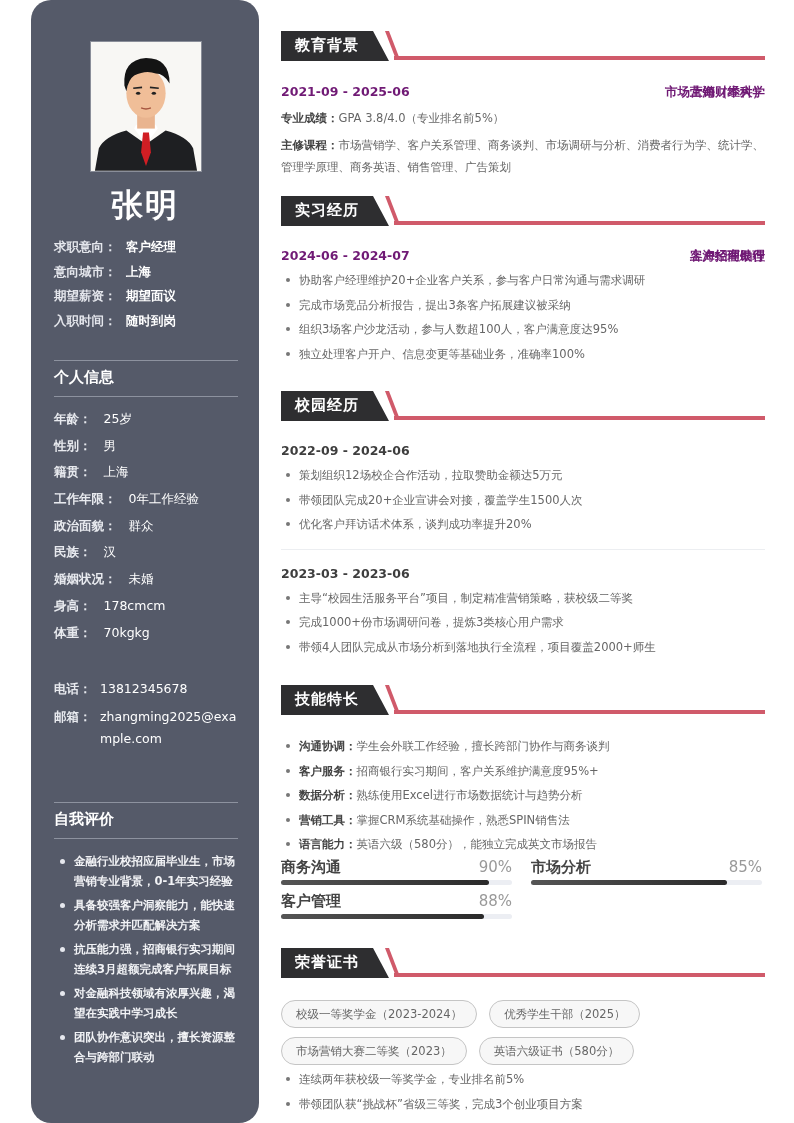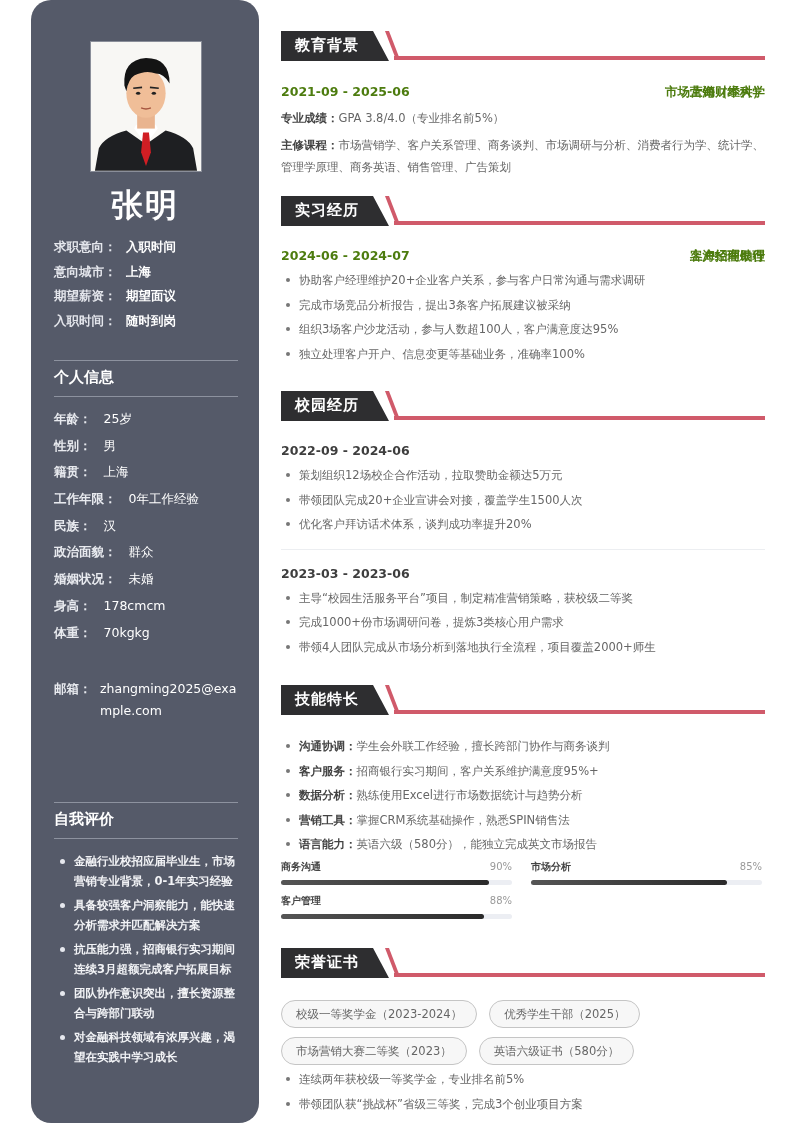--- a/index.html
+++ b/index.html
@@ -32,34 +32,34 @@
   .eval-list li::before { content: ""; position: absolute; left: 6px; top: 8px; width: 5px; height: 5px; border-radius: 50%; background: #e6e8ee; }
 
   
   .main { position: absolute; left: 250px; top: 0; width: 484px; }
   .sec-head { position: relative; height: 30px; }
   .sec-head .tag { position: absolute; left: 0; top: 0; height: 30px; width: 112px; background: #2e2e30; clip-path: polygon(0 0, 92px 0, 108px 30px, 0 30px); }
   .sec-head .tag span { position: absolute; left: 14px; top: 5px; font-size: 15px; font-weight: bold; color: #fff; letter-spacing: 1px; }
   .sec-head .slash { position: absolute; left: 104px; top: 0; width: 14px; height: 30px; background: #d05a6a; clip-path: polygon(0 0, 4px 0, 14px 26px, 10px 26px); }
   .sec-head .line { position: absolute; left: 113px; top: 25px; right: 0; height: 4px; background: #d05a6a; }
 
-  .row3 { display: flex; justify-content: space-between; font-size: 12.5px; font-weight: bold; color: #4d7c0f; height: 20px; line-height: 20px; }
+  .row3 { display: flex; justify-content: space-between; font-size: 12.5px; font-weight: bold; color: #701a75; height: 20px; line-height: 20px; }
   .row3 .c { position: absolute; left: 0; right: 0; text-align: right; }
   .row3 { position: relative; }
   .p { font-size: 11.5px; color: #666; line-height: 22px; }
   .p b { color: #444; }
   .bul { list-style: none; }
   .bul li { position: relative; padding-left: 18px; font-size: 11.5px; color: #666; line-height: 24.5px; }
   .bul li::before { content: ""; position: absolute; left: 5px; top: 10px; width: 4px; height: 4px; border-radius: 50%; background: #777; }
   .bul li b { color: #444; }
   .date-bold { font-size: 12.5px; font-weight: bold; color: #3e3e3e; line-height: 20px; }
   .divider { height: 1px; background: #eceef1; }
 
   .skills-grid { display: grid; grid-template-columns: 231px 231px; column-gap: 19px; row-gap: 8px; }
-  .skill .top { display: flex; justify-content: space-between; font-size: 10px; line-height: 16px; }
+  .skill .top { display: flex; justify-content: space-between; font-size: 15px; line-height: 16px; }
   .skill .top .lbl { font-weight: bold; color: #444; }
   .skill .top .pct { color: #999; }
   .skill .bar { margin-top: 5px; height: 5px; border-radius: 3px; background: #eceef3; position: relative; }
   .skill .fill { position: absolute; left: 0; top: 0; height: 5px; border-radius: 3px; background: linear-gradient(90deg, #555 0%, #2a2a2a 100%); }
 
   .pills { display: flex; flex-wrap: wrap; gap: 9px 12px; width: 380px; }
   .pill { border: 1px solid #c5c5c5; border-radius: 15px; background: #f7f7f7; padding: 0 14px; height: 28px; line-height: 26px; font-size: 11.5px; color: #666; }
 </style>
 </head>
 <body>
@@ -82,21 +82,21 @@
         <path d="M60 46 L69 47" stroke="#222" stroke-width="1.6"></path>
         <path d="M51 67 Q56 69 61 67" stroke="#a5553f" stroke-width="1.4" fill="none"></path>
       </svg>
     </div>
 
     <div class="name">张明</div>
 
     <div class="intent">
       <div class="intent-row">
         <span class="k">求职意向：</span>
-        <span class="v">入职时间</span>
+        <span class="v">客户经理</span>
       </div>
       <div class="intent-row">
         <span class="k">意向城市：</span>
         <span class="v">上海</span>
       </div>
       <div class="intent-row">
         <span class="k">期望薪资：</span>
         <span class="v">期望面议</span>
       </div>
       <div class="intent-row">
@@ -118,59 +118,63 @@
           </div>
         <div class="s-row">
             <span class="k">籍贯：</span>
             <span class="v">上海</span>
           </div>
         <div class="s-row">
             <span class="k">工作年限：</span>
             <span class="v">0年工作经验</span>
           </div>
         <div class="s-row">
+            <span class="k">政治面貌：</span>
+            <span class="v">群众</span>
+          </div>
+        <div class="s-row">
             <span class="k">民族：</span>
             <span class="v">汉</span>
           </div>
         <div class="s-row">
-            <span class="k">政治面貌：</span>
-            <span class="v">群众</span>
-          </div>
-        <div class="s-row">
             <span class="k">婚姻状况：</span>
             <span class="v">未婚</span>
           </div>
         <div class="s-row">
             <span class="k">身高：</span>
             <span class="v">178cmcm</span>
           </div>
         <div class="s-row">
             <span class="k">体重：</span>
             <span class="v">70kgkg</span>
           </div>
       </div>
     </div>
 
     <div class="s-section" style="top:667px;">
       <div style="padding-top:11px;">
+        <div class="contact-row">
+          <span class="k">电话：</span>
+          <span class="v">13812345678</span>
+        </div>
         <div class="contact-row">
           <span class="k">邮箱：</span>
           <span class="v">zhangming2025@example.com</span>
         </div>
       </div>
     </div>
 
     <div class="s-section" style="top:802px;">
       <div class="s-title">自我评价</div>
       <ul class="eval-list">
         <li>金融行业校招应届毕业生，市场营销专业背景，0-1年实习经验</li>
         <li>具备较强客户洞察能力，能快速分析需求并匹配解决方案</li>
         <li>抗压能力强，招商银行实习期间连续3月超额完成客户拓展目标</li>
+        <li>对金融科技领域有浓厚兴趣，渴望在实践中学习成长</li>
         <li>团队协作意识突出，擅长资源整合与跨部门联动</li>
-        <li>对金融科技领域有浓厚兴趣，渴望在实践中学习成长</li>
       </ul>
     </div>
   </aside>
 
   <main class="main">
 
     <section style="position:absolute; top:31px; left:0; width:484px;">
       <div class="sec-head">
         <div class="tag">
             <span>教育背景</span>

